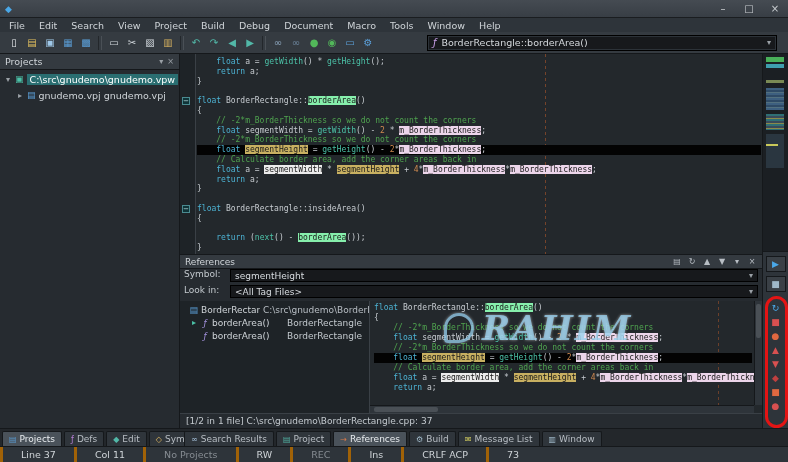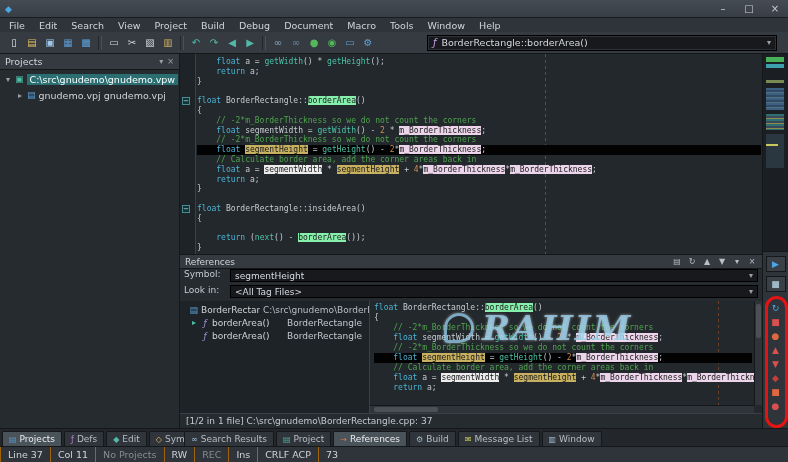--- a/index.html
+++ b/index.html
@@ -94,21 +94,21 @@
   .tabgroup{position:absolute;top:2px;display:flex;gap:2px}
   #tabs-left{left:2px}
   #tabs-main{left:184px}
   .tab{height:15px;display:flex;align-items:center;gap:3px;padding:0 6px;background:#2f353b;border:1px solid #15181b;border-bottom:none;font-size:9px;color:#b8bec4;border-radius:2px 2px 0 0;white-space:nowrap}
   .tab.active{background:#4a525a;color:#e8ecef}
   .tabico{font-size:8px}
 
   
   #statusbar{position:absolute;left:0;bottom:0;right:0;height:16px;background:#2e343a;border-top:1px solid #15181b;display:flex;align-items:stretch;font-size:9.5px}
   #sb-msg{flex:1;display:flex;align-items:center;padding:0 6px;color:#cfd4d8}
-  .sb-seg{border-left:1px solid #a16207;padding:0 7px;display:flex;align-items:center;white-space:nowrap}
+  .sb-seg{border-left:3px solid #a16207;padding:0 18px;display:flex;align-items:center;white-space:nowrap}
   .sb-seg.dim{color:#868c92}
 </style>
 </head>
 <body>
 
 <div id="app">
 
   <div id="titlebar">
     <span id="app-icon">◆</span>
     <div id="winbtns">

